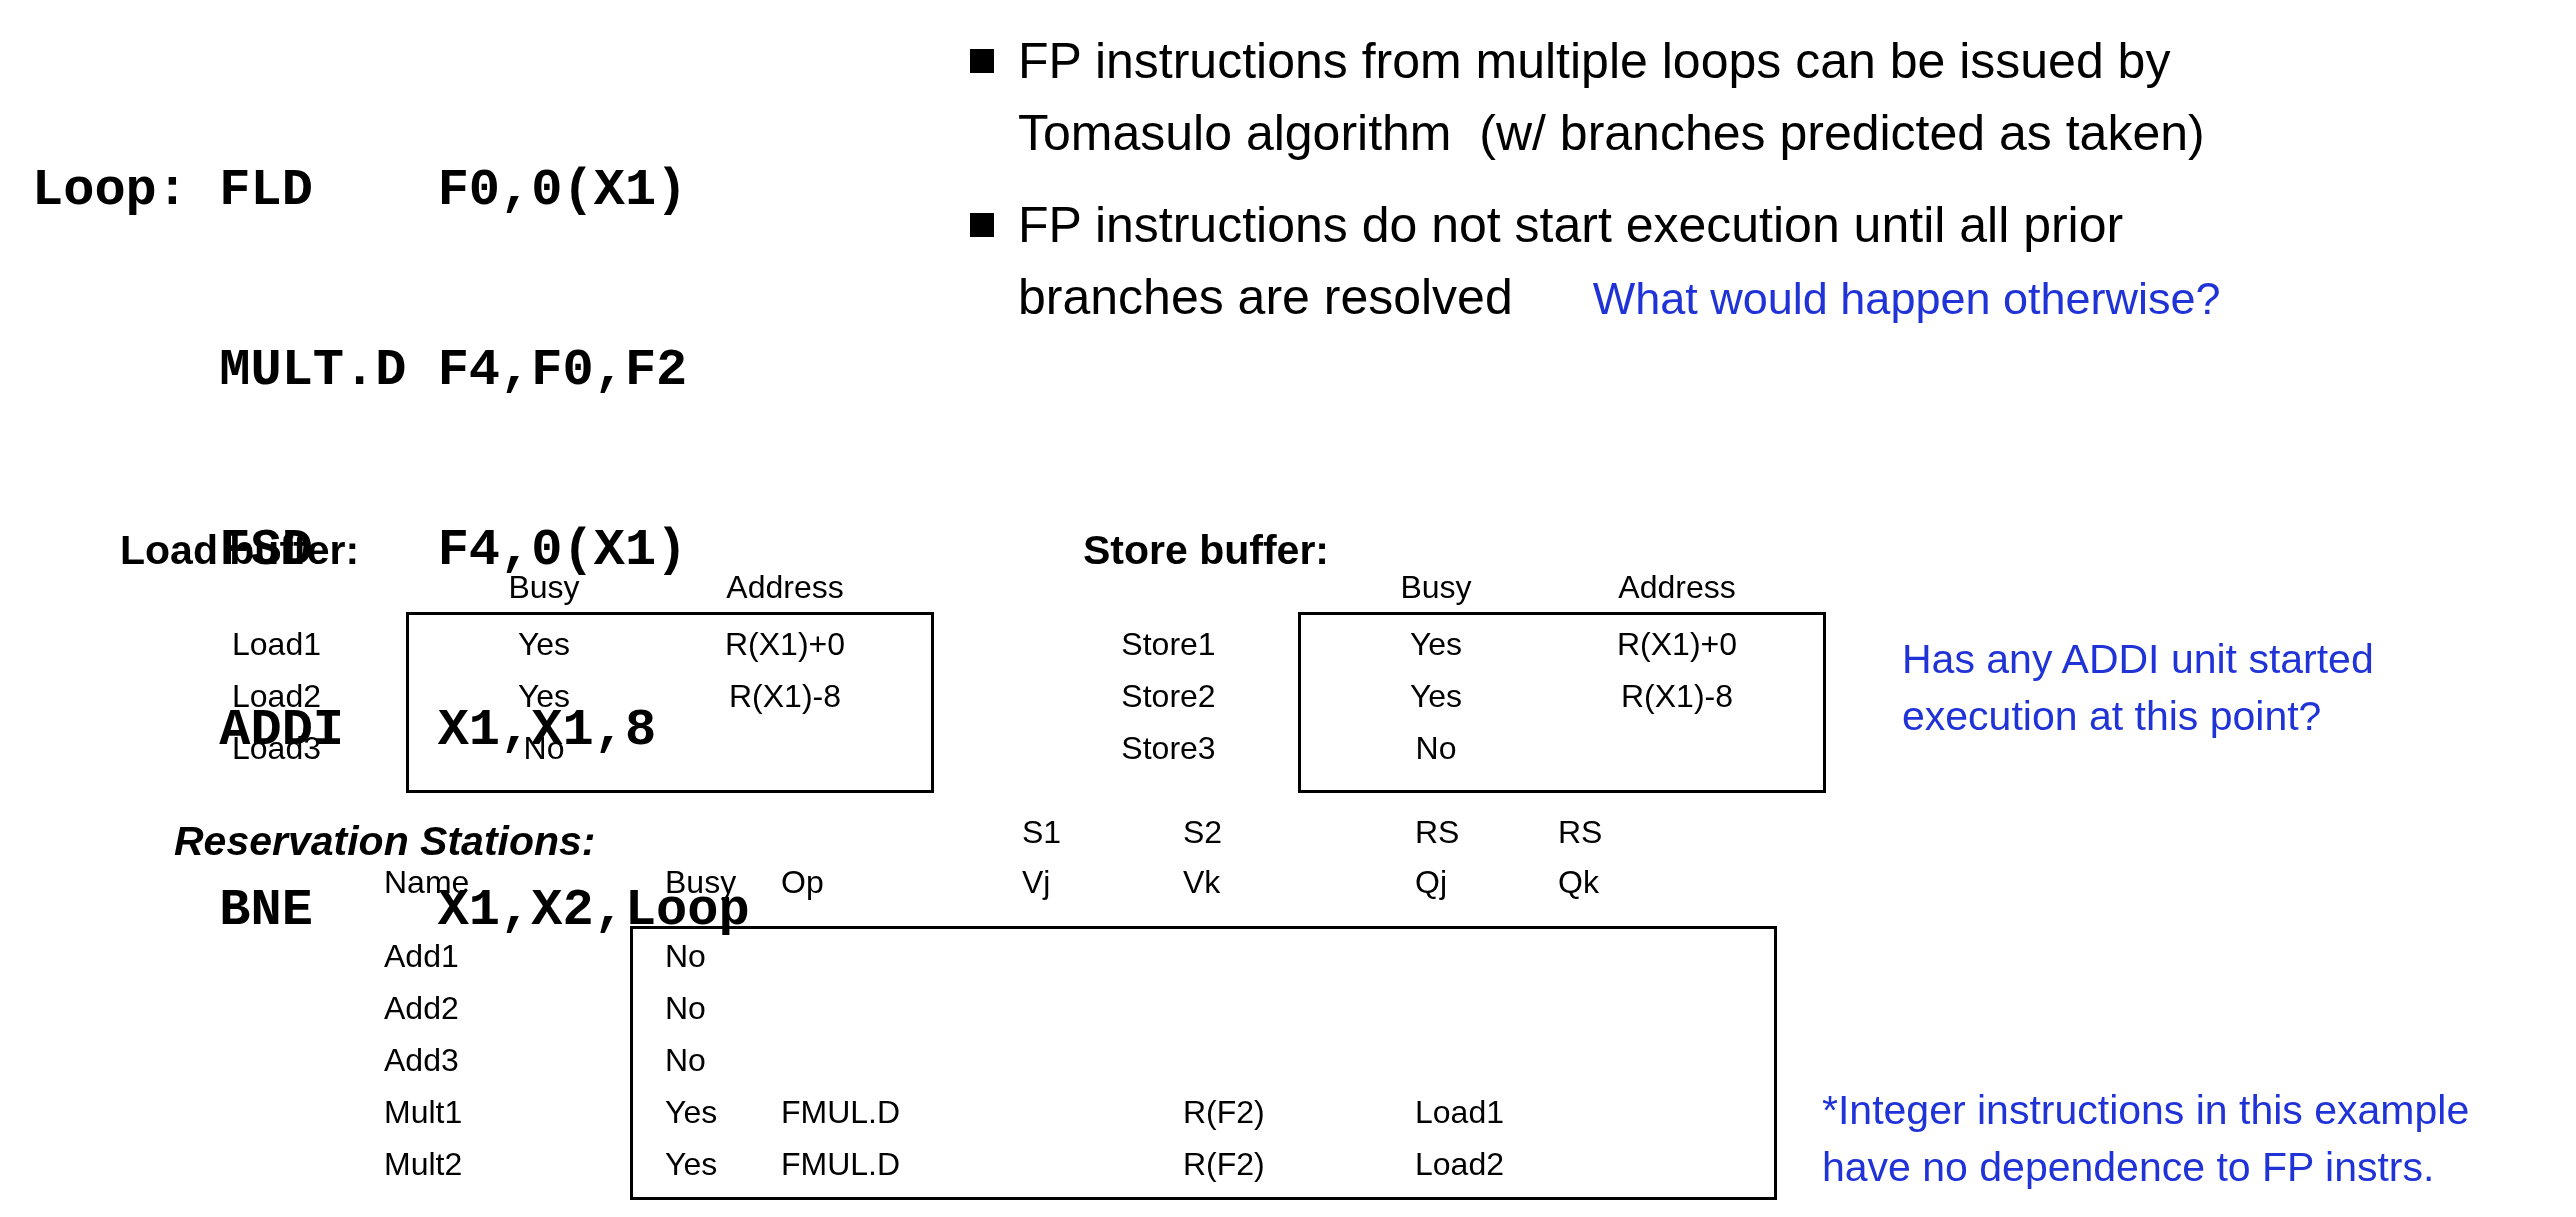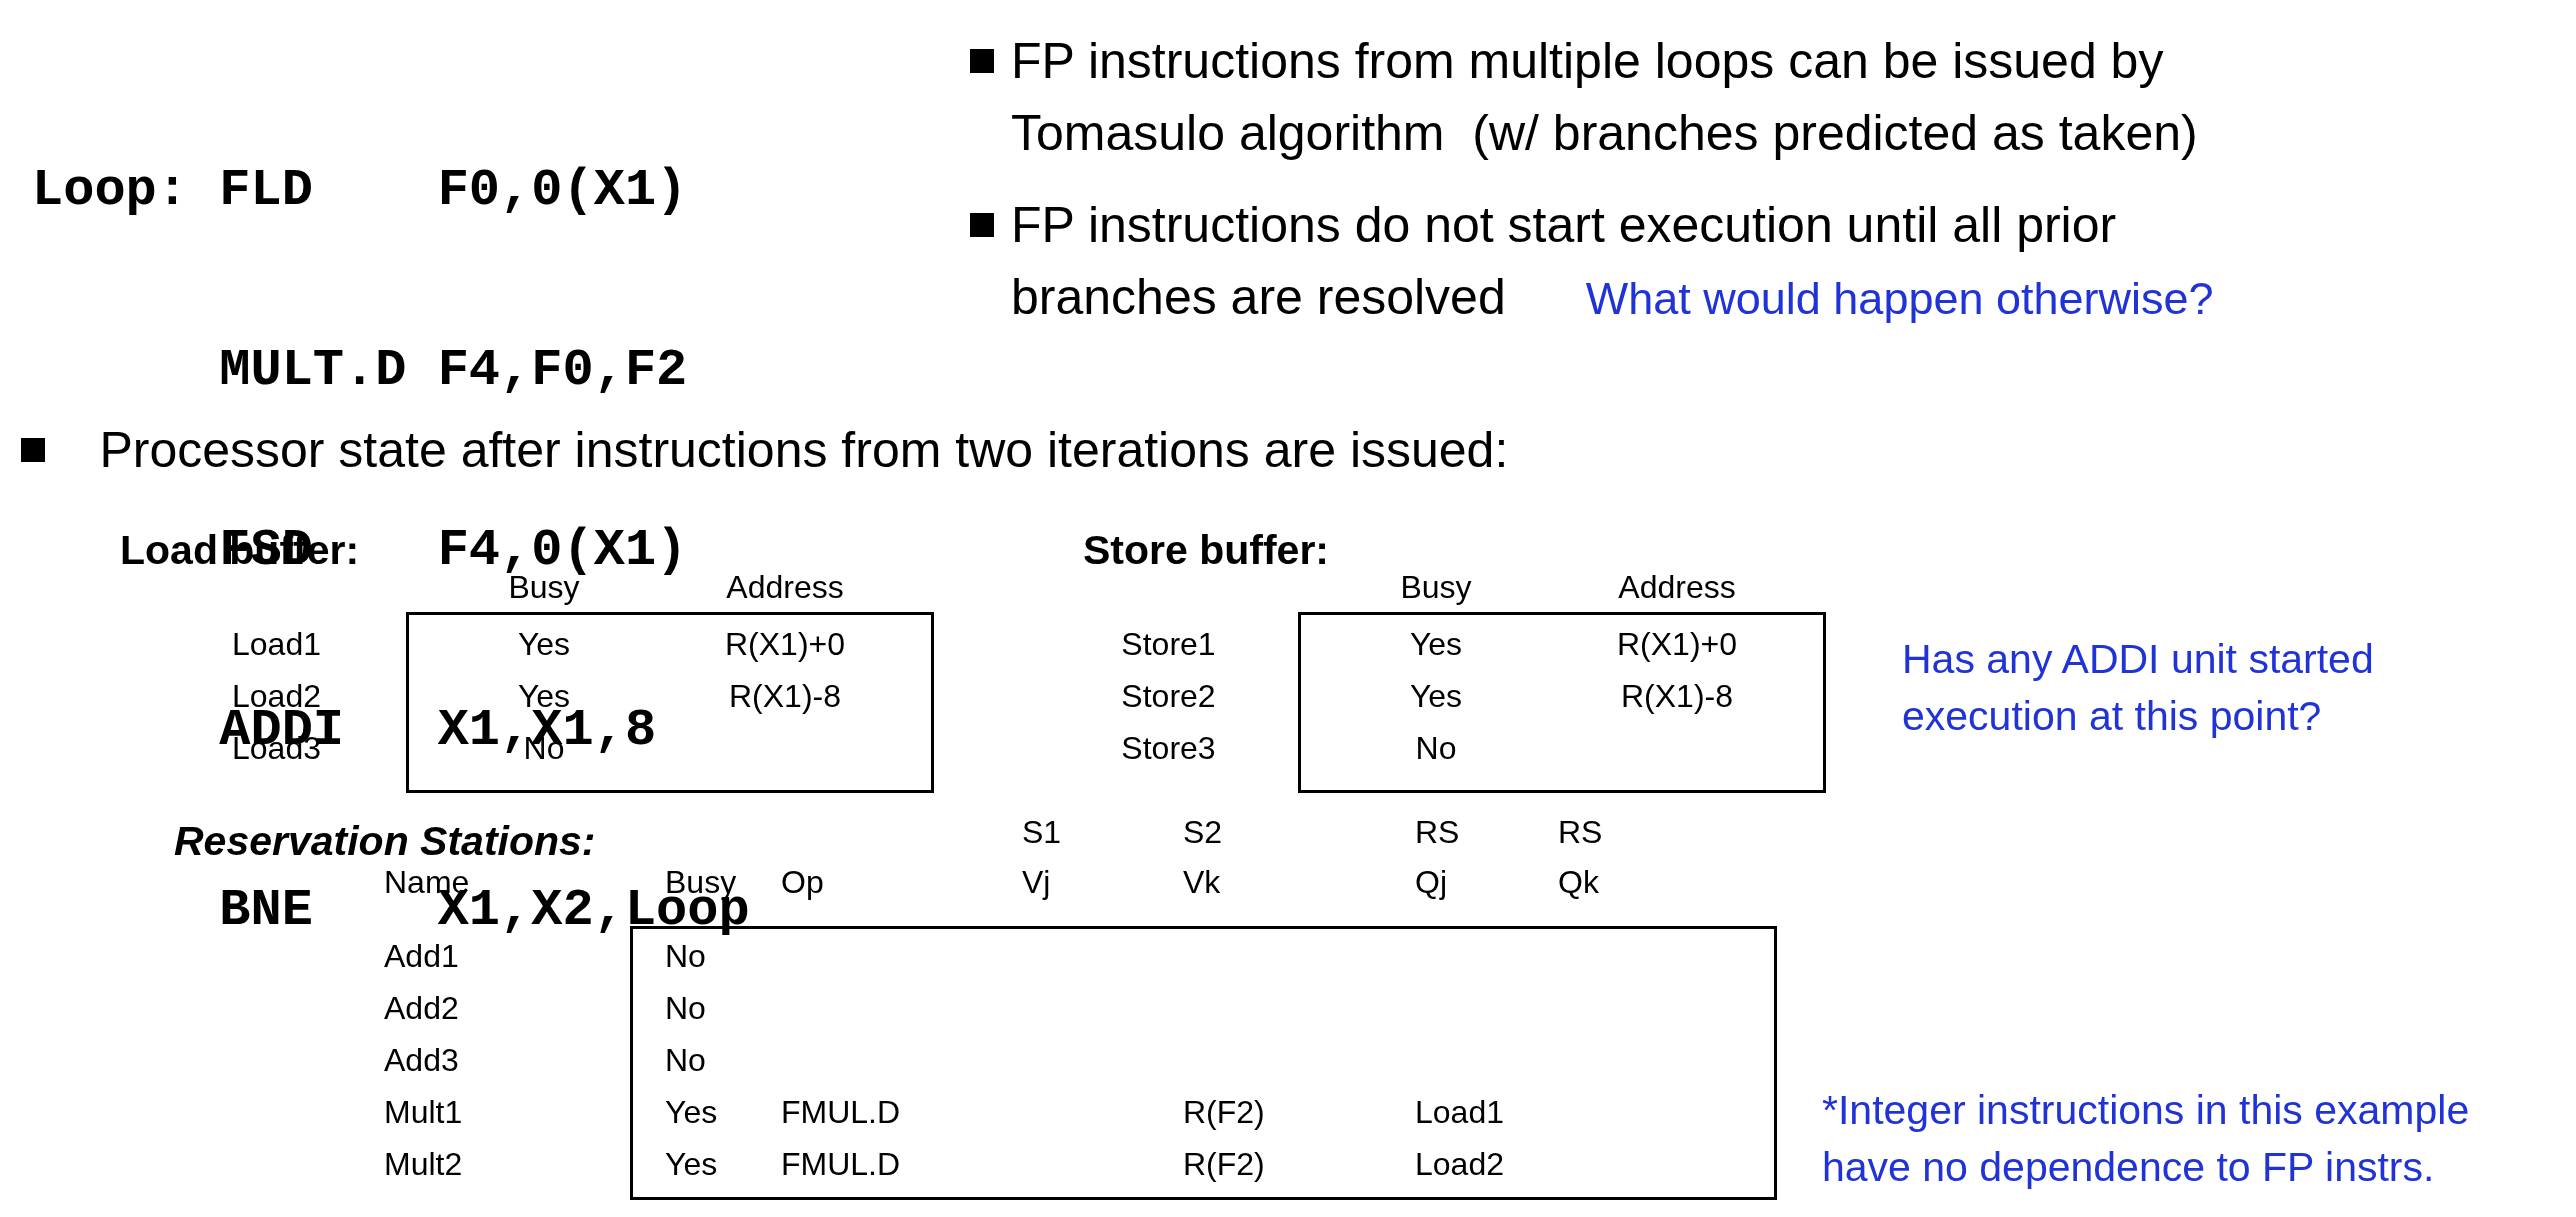--- a/index.html
+++ b/index.html
@@ -19,21 +19,21 @@
     font-family:"Liberation Mono", monospace;
     font-weight:bold;
     font-size:52px;
     line-height:60px;
     white-space:pre;
   }
   
   .bullets{position:absolute; left:970px; top:25px; width:1579px;}
   .bullet-item{display:flex;}
   .sq{flex:none; width:24px; height:24px; background:#000; margin-top:24px;}
-  .btxt{margin-left:17px; font-size:50px; line-height:72px;}
+  .btxt{margin-left:24px; font-size:50px; line-height:72px;}
   .btxt > div{white-space:pre;}
   .inlineq{margin-left:80px; font-size:45px; color:var(--accent-blue,#2033d6);}
   .bullet-mid{position:absolute; left:21.4px; top:415px; display:flex;}
   .btxt-mid{margin-left:54px; font-size:50px; line-height:71px; white-space:pre;}
   
   .sec-title{position:absolute; font-weight:bold; font-size:41px; line-height:50px;text-align:center;}
   
   .btable{position:absolute; width:803px; font-size:32px;}
   .brow{display:grid; grid-template-columns:321px 214px 268px; height:52px; align-items:center; text-align:center;}
   .bhead{height:43px;}
@@ -74,24 +74,20 @@
     </div>
     <div class="bullet-item" style="margin-top:19.6px">
       <span class="sq"></span>
       <div class="btxt">
         <div>FP instructions do not start execution until all prior</div>
         <div><span>branches are resolved</span><span class="inlineq">What would happen otherwise?</span></div>
       </div>
     </div>
   </div>
 
-  <div class="bullet-mid">
-    <span class="sq" style="margin-top:23px"></span>
-    <div class="btxt-mid">Processor state after instructions from two iterations are issued:</div>
-  </div>
 
   <div class="sec-title" style="left:120px; top:525px;">Load buffer:</div>
   <div class="btable" style="left:116px; top:566px;">
     <div class="bborder"></div>
     <div class="brow bhead">
       <span></span>
       <span>Busy</span>
       <span>Address</span>
     </div>
     <div class="brows">

